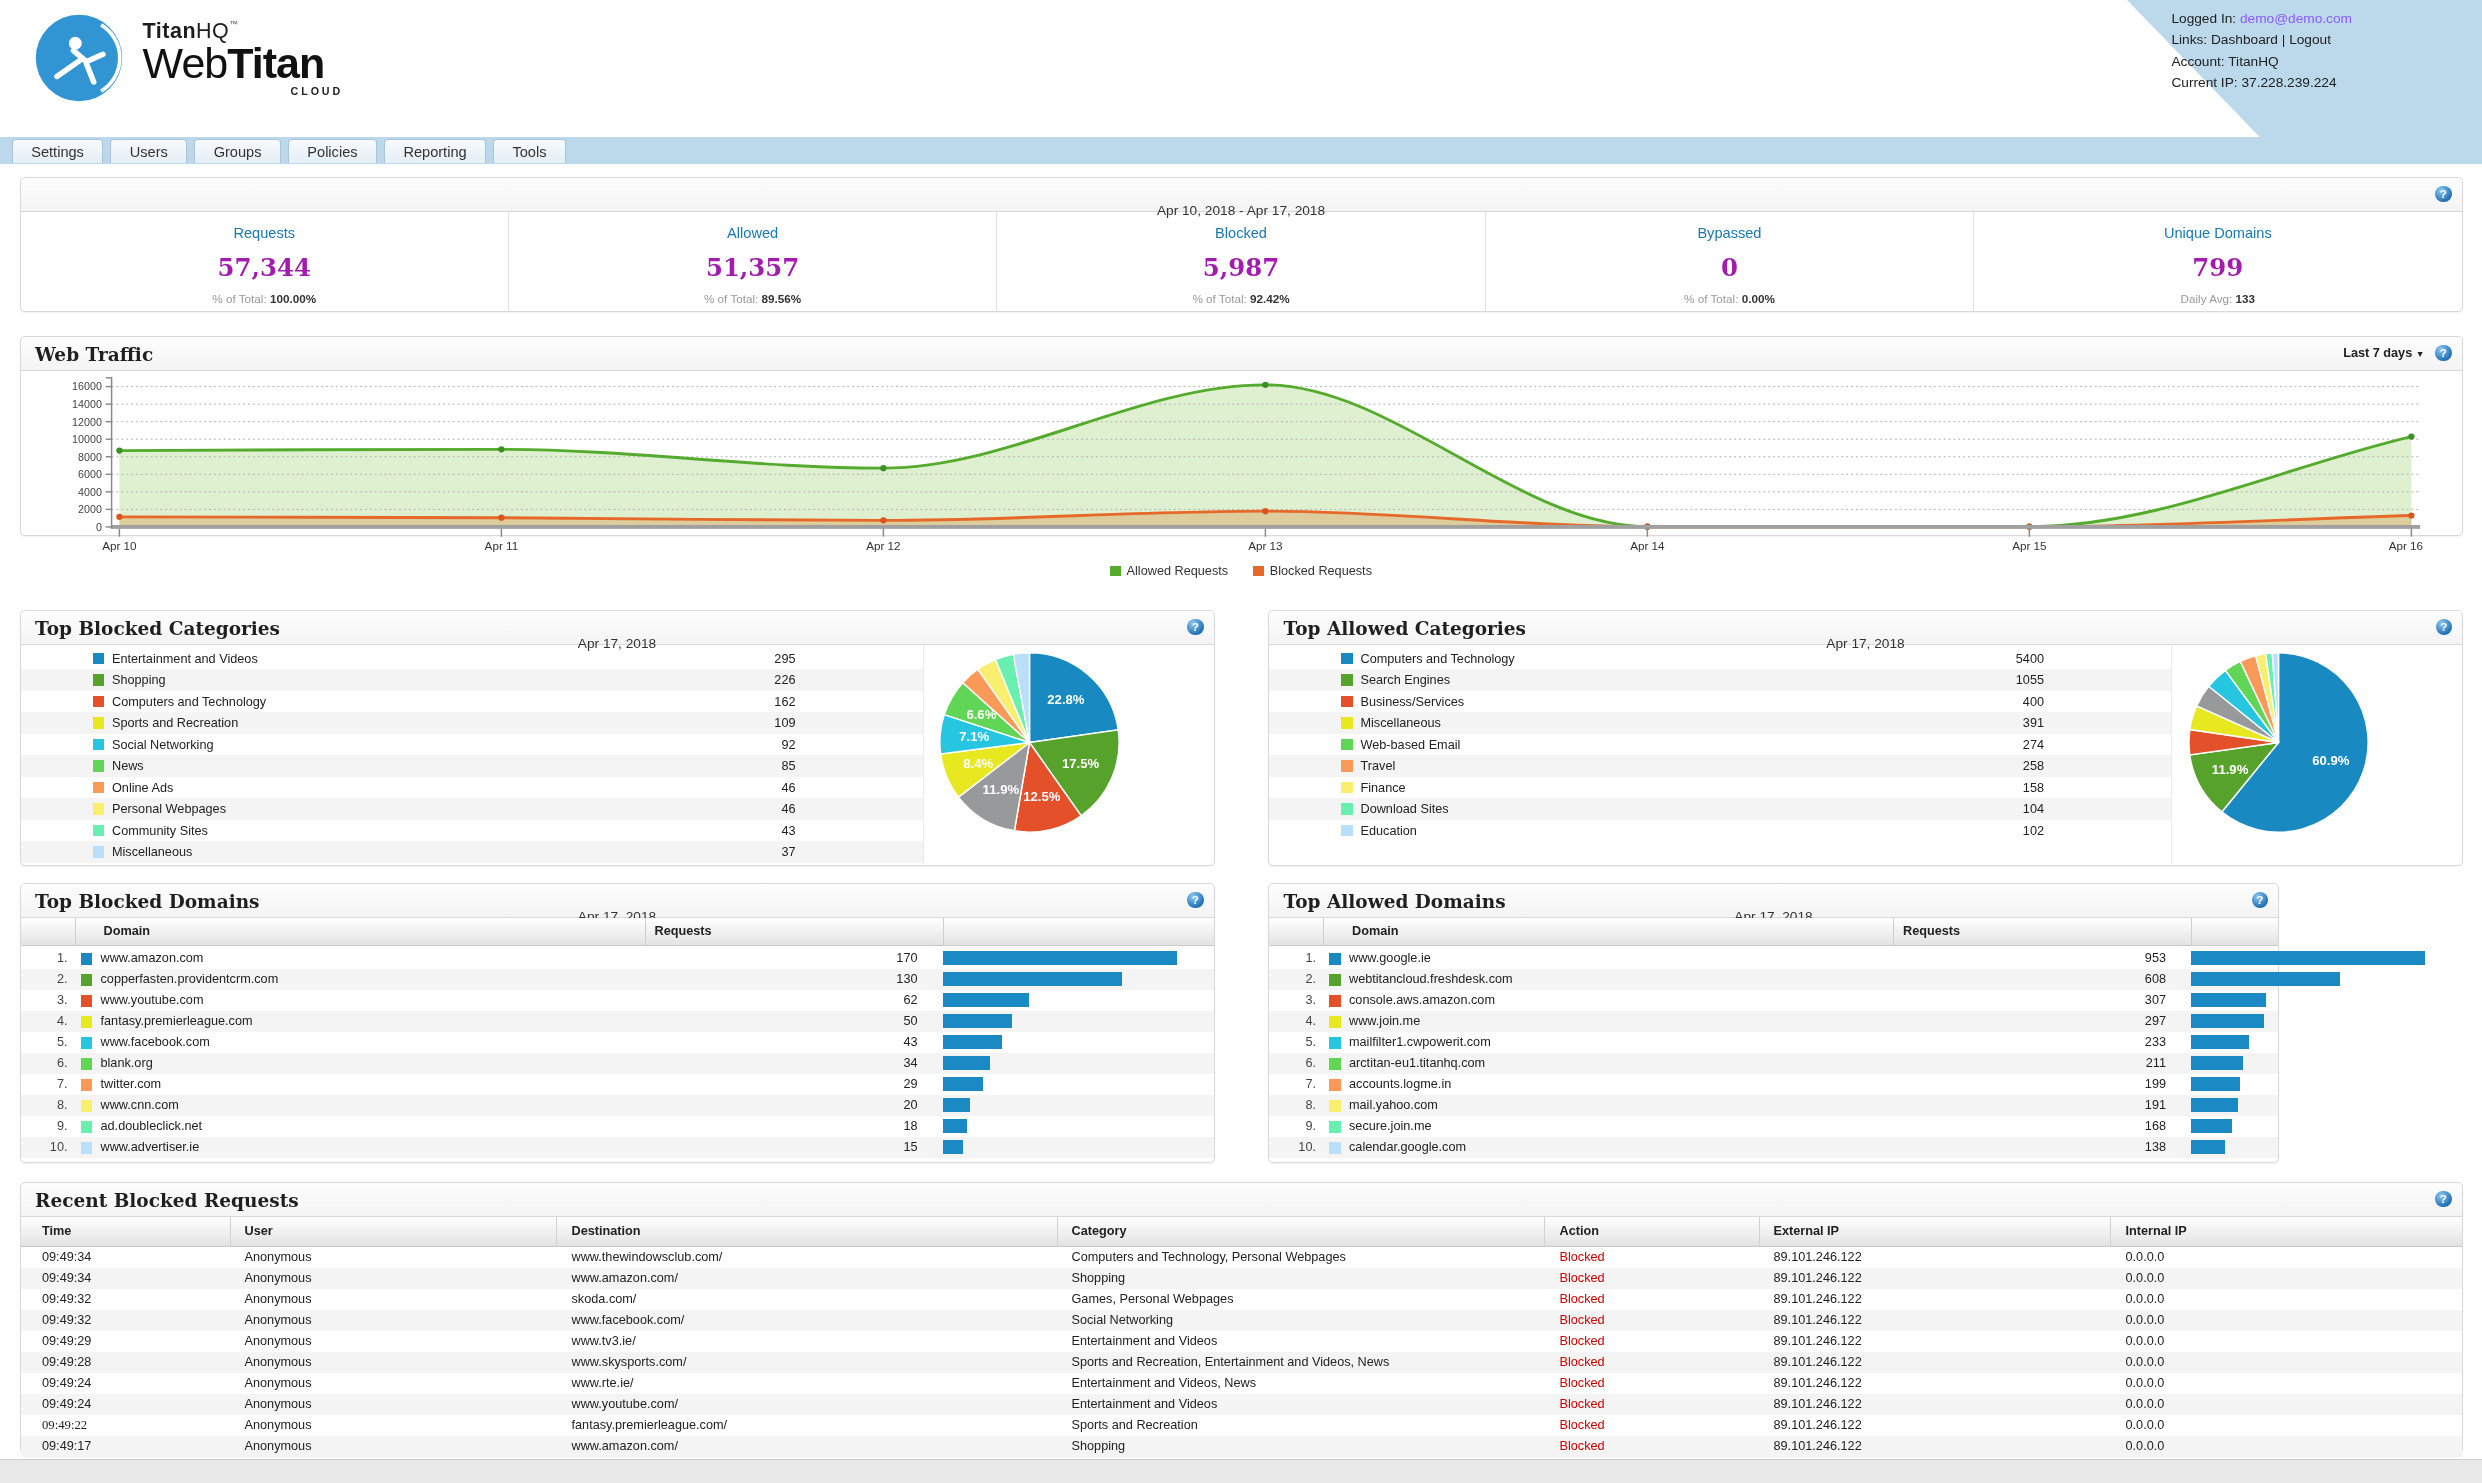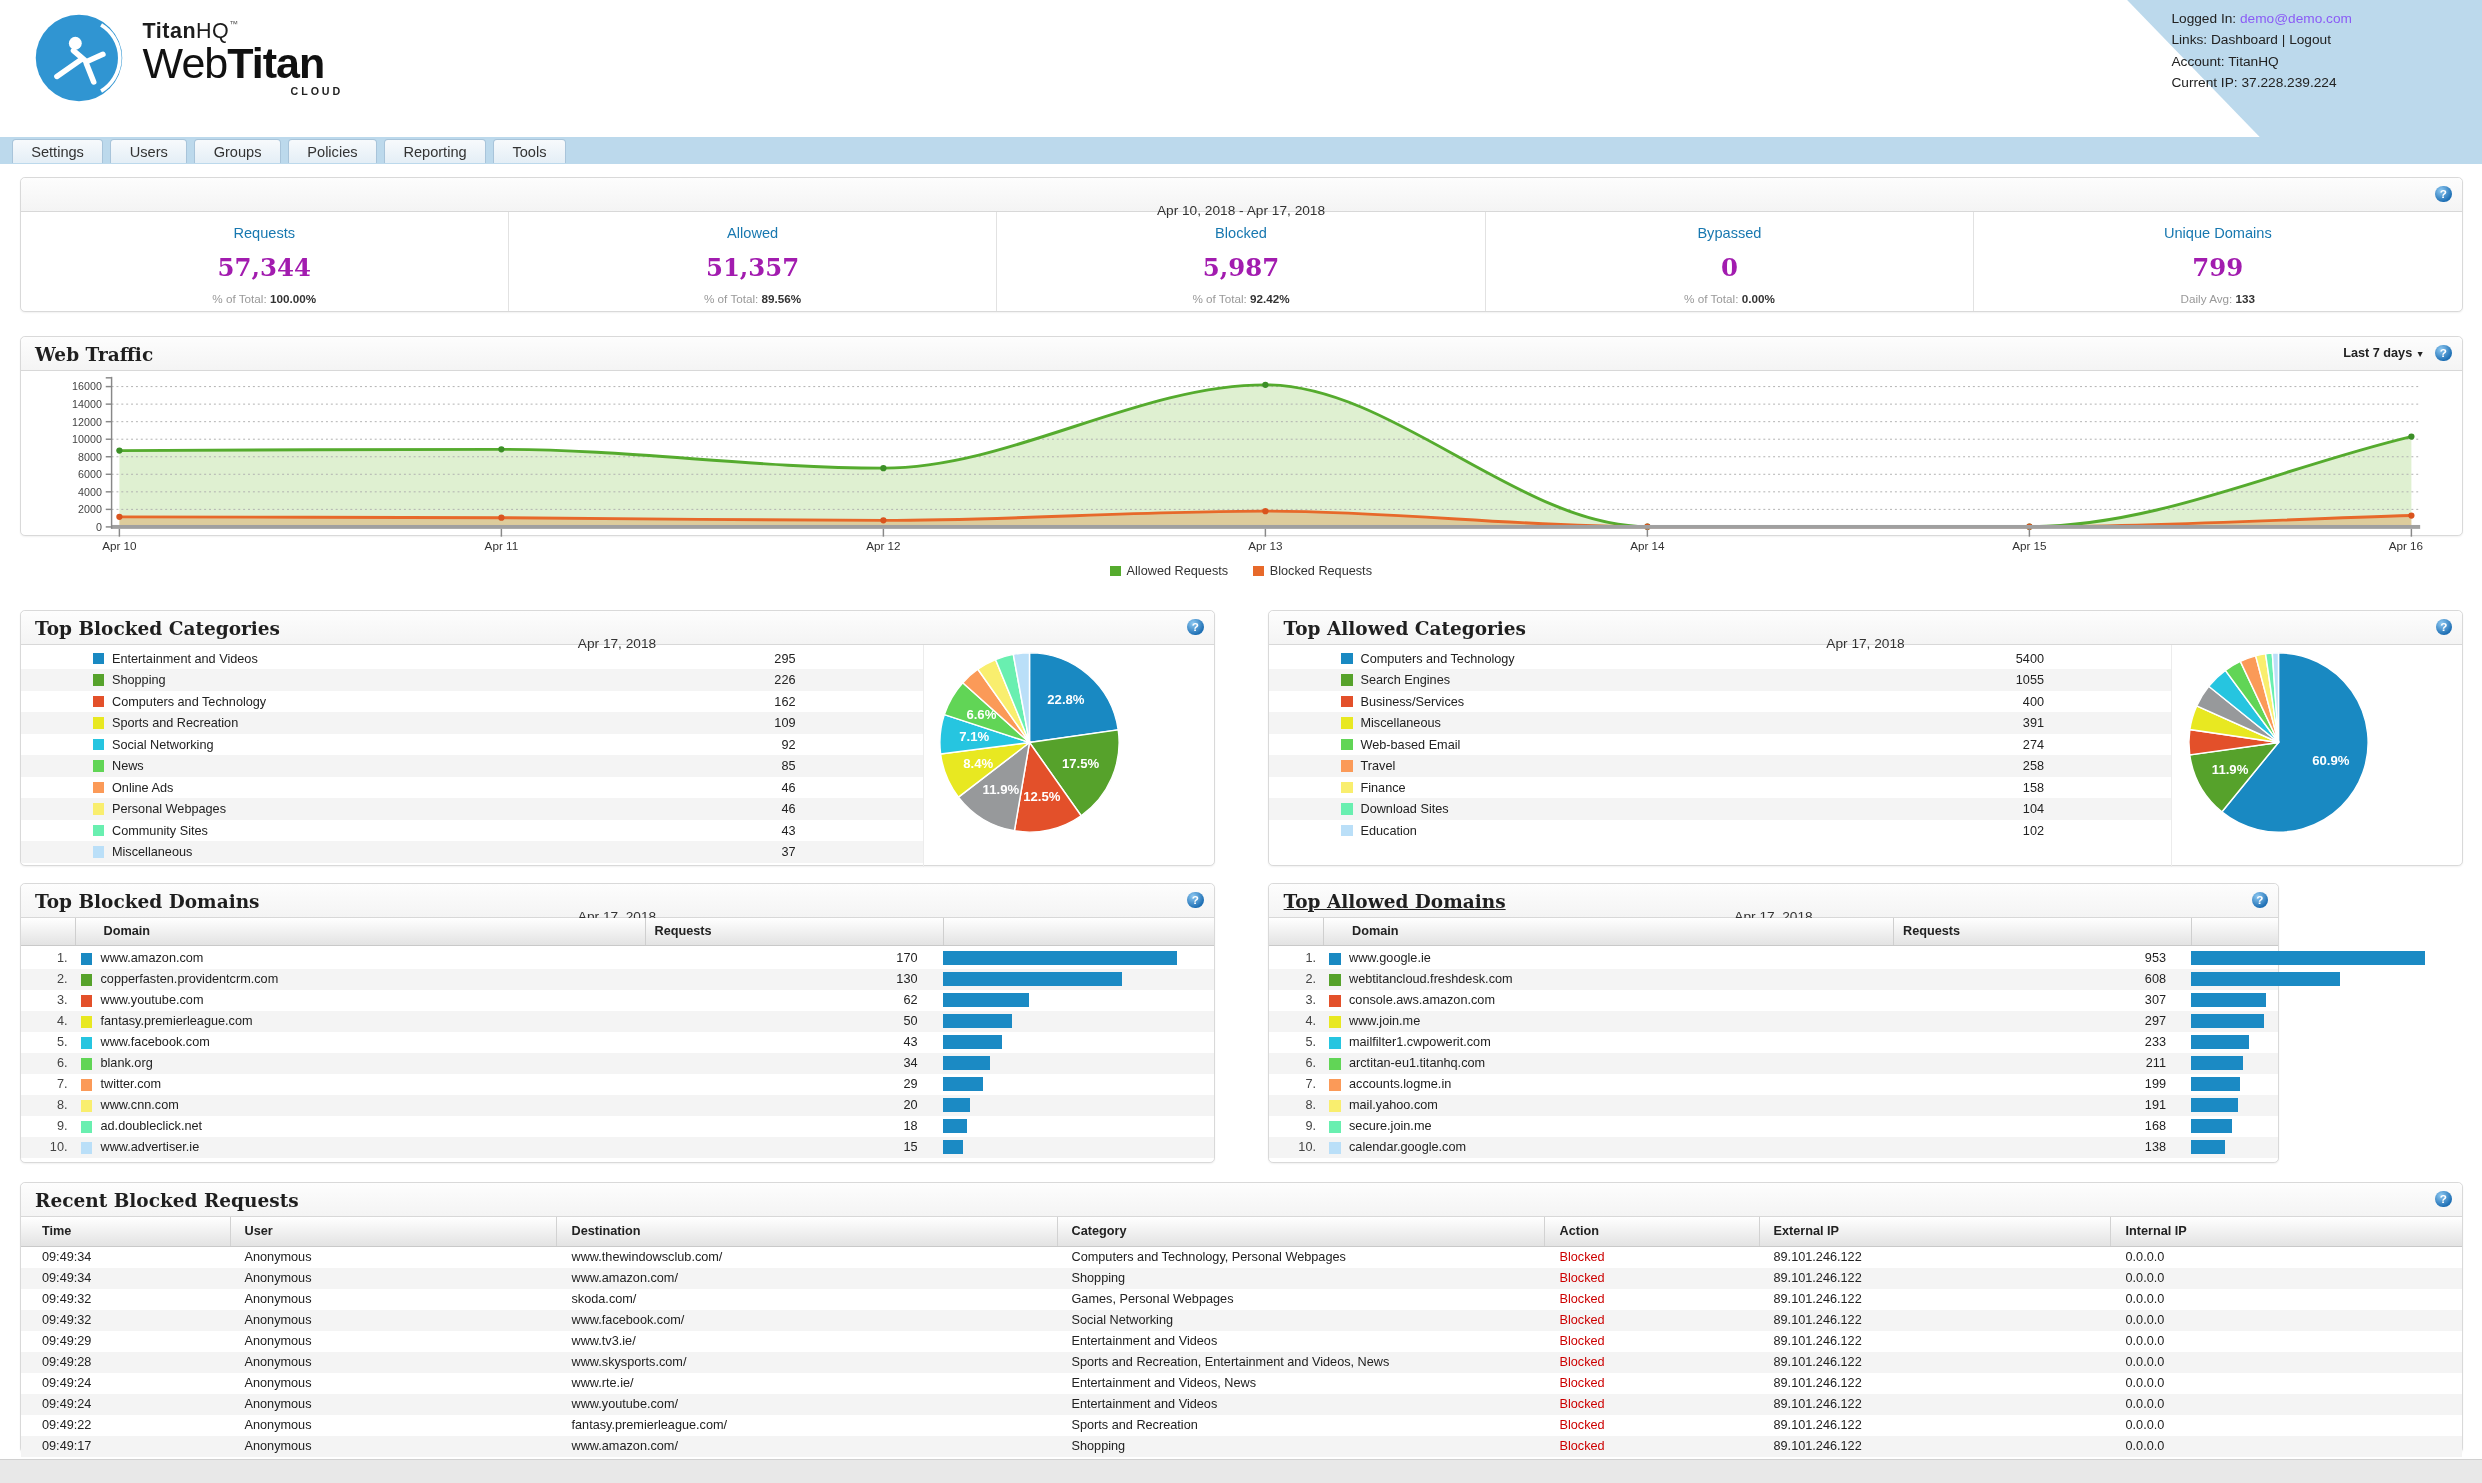--- a/index.html
+++ b/index.html
@@ -41,21 +41,21 @@
         background:radial-gradient(circle at 35% 28%,#8ec9f2,#1e6fb4 72%);color:#fff;
         font-size:11.7px;font-weight:bold;text-align:center;line-height:16.6px;cursor:pointer;}
   .range-sel{position:absolute;right:37px;top:8.8px;font-size:12.7px;font-weight:bold;color:#222;cursor:pointer;}
   .range-sel .caret{font-size:8.8px;}
 
   #p-usage{left:19.5px;top:177px;width:2443px;height:135px;}
   #p-traffic{left:19.5px;top:336px;width:2443px;height:200px;}
   #p-blocked-cat{left:19.5px;top:610px;width:1195px;height:256px;}
   #p-allowed-cat{left:1268px;top:610px;width:1195px;height:256px;}
   #p-blocked-dom{left:19.5px;top:883px;width:1195px;height:280px;}
-  #p-allowed-dom{left:1268px;top:883px;width:1011px;height:280px;text-decoration:underline;}
+  #p-allowed-dom{left:1268px;top:883px;width:1011px;height:280px;}
   #p-recent{left:19.5px;top:1182px;width:2443px;height:271px;}
 
   
   .stats-row{display:flex;height:99px;}
   .stat{flex:1;text-align:center;border-right:1px solid #e2e2e2;padding-top:12.7px;}
   .stat:last-child{border-right:none;}
   .stat-label{color:#1878b0;font-size:14.6px;}
   .stat-value{font-family:"DejaVu Serif",serif;font-size:24.4px;font-weight:bold;color:#a21caf;margin-top:12.7px;}
   .stat-sub{font-size:11.7px;color:#999;margin-top:9.8px;}
   .stat-sub b{color:#333;}
@@ -670,21 +670,21 @@
         <div class="rec-row">
           <span class="rec-cell" style="left: 21.5px;">09:49:24</span>
           <span class="rec-cell" style="left: 224px;">Anonymous</span>
           <span class="rec-cell" style="left: 551px;">www.youtube.com/</span>
           <span class="rec-cell" style="left: 1051px;">Entertainment and Videos</span>
           <span class="rec-cell" style="left: 1539px; color: rgb(204, 0, 0);">Blocked</span>
           <span class="rec-cell" style="left: 1753px;">89.101.246.122</span>
           <span class="rec-cell" style="left: 2105px;">0.0.0.0</span>
         </div>
         <div class="rec-row">
-          <span class="rec-cell" style="left: 21.5px;">09:49:22</span>
+          <span class="rec-cell" style="left: 21.5px; font-family: Liberation Serif, serif;">09:49:22</span>
           <span class="rec-cell" style="left: 224px;">Anonymous</span>
           <span class="rec-cell" style="left: 551px;">fantasy.premierleague.com/</span>
           <span class="rec-cell" style="left: 1051px;">Sports and Recreation</span>
           <span class="rec-cell" style="left: 1539px; color: rgb(204, 0, 0);">Blocked</span>
           <span class="rec-cell" style="left: 1753px;">89.101.246.122</span>
           <span class="rec-cell" style="left: 2105px;">0.0.0.0</span>
         </div>
         <div class="rec-row">
           <span class="rec-cell" style="left: 21.5px;">09:49:17</span>
           <span class="rec-cell" style="left: 224px;">Anonymous</span>

